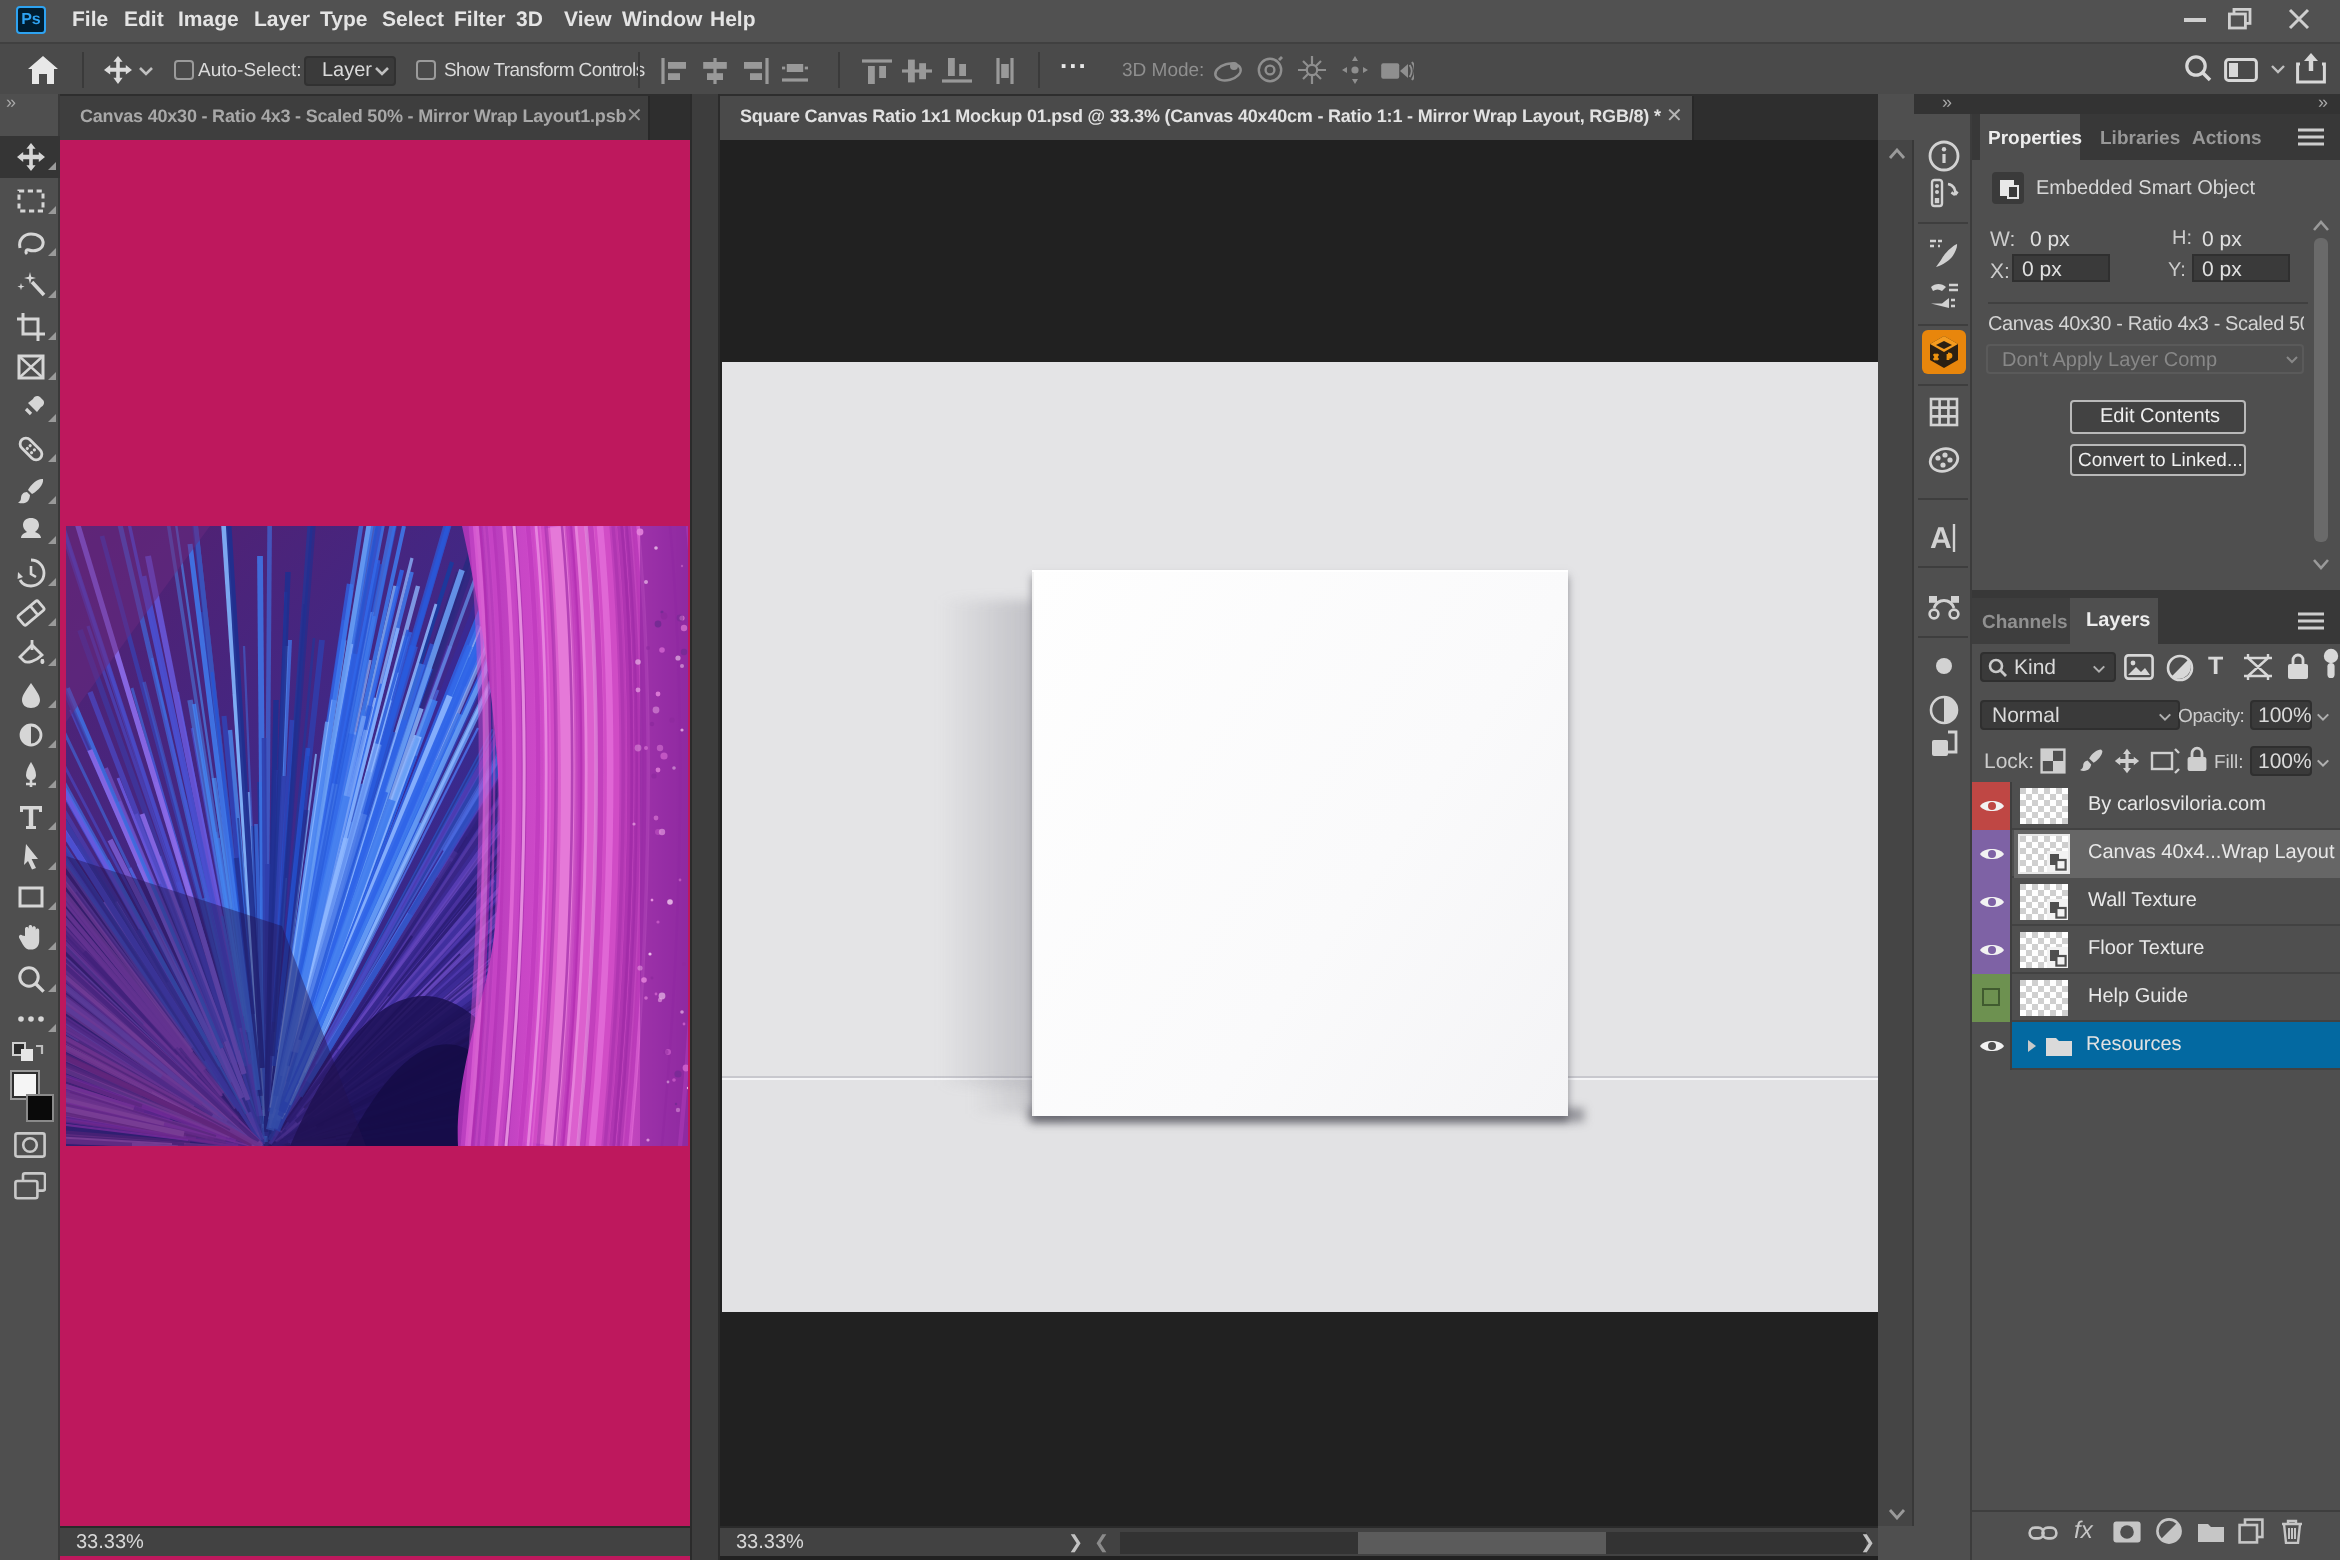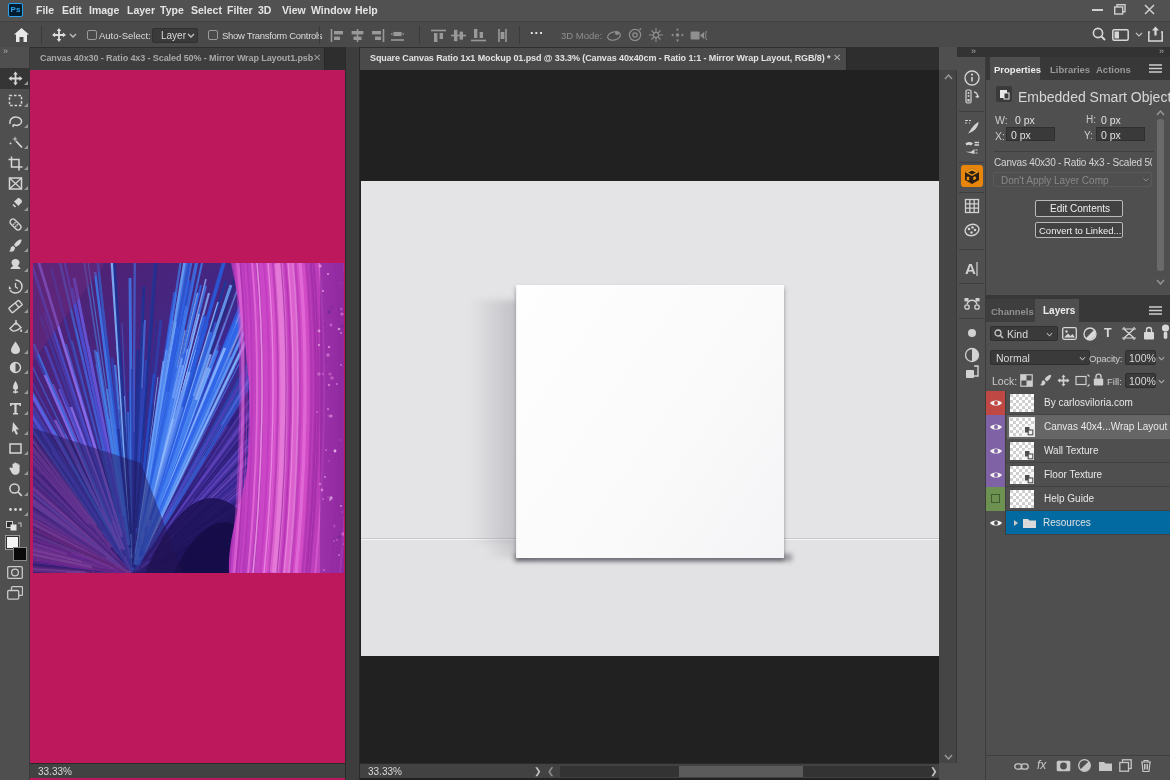--- a/index.html
+++ b/index.html
@@ -1187,21 +1187,21 @@
       <div class="txt" style="left:110px;top:7px;font-size:9.5px;font-weight:600;color:#989898;">Actions</div>
       <svg class="abs" style="left:163px;top:7px;" width="13" height="9" viewBox="0 0 13 9">
             <path d="M0 1 H13 M0 4.5 H13 M0 8 H13" stroke="#cdcdcd" stroke-width="1.4"></path>
           </svg>
     </div>
     <div class="abs" style="left:10px;top:29px;width:16px;height:16px;background:#3a3a3a;border-radius:2px;"></div>
     <svg class="abs" style="left:13px;top:32px;" width="11" height="11" viewBox="0 0 11 11">
           <rect x="1" y="1" width="7" height="8" fill="#e8e8e8"></rect>
           <rect x="5" y="4" width="5" height="6" fill="#3a3a3a" stroke="#e8e8e8" stroke-width="1"></rect>
         </svg>
-    <div class="txt" style="left:32px;top:32px;font-size:14px;color:#d8d8d8;">Embedded Smart Object</div>
+    <div class="txt" style="left:32px;top:32px;font-size:10px;color:#d8d8d8;">Embedded Smart Object</div>
     <div class="txt" style="left:9px;top:57px;font-size:10.5px;color:#cccccc;">W:</div>
     <div class="txt" style="left:29px;top:57px;font-size:10.5px;color:#e0e0e0;">0 px</div>
     <div class="txt" style="left:100px;top:57px;font-size:10px;color:#cccccc;">H:</div>
     <div class="txt" style="left:115px;top:57px;font-size:10.5px;color:#e0e0e0;">0 px</div>
     <div class="txt" style="left:9px;top:73px;font-size:10.5px;color:#cccccc;">X:</div>
     <div class="abs" style="left:20px;top:70px;width:49px;height:14px;background:#3a3a3a;border:1px solid #2f2f2f;"></div>
     <div class="txt" style="left:25px;top:72px;font-size:10.5px;color:#e0e0e0;">0 px</div>
     <div class="txt" style="left:98px;top:73px;font-size:10px;color:#cccccc;">Y:</div>
     <div class="abs" style="left:110px;top:70px;width:49px;height:14px;background:#3a3a3a;border:1px solid #2f2f2f;"></div>
     <div class="txt" style="left:115px;top:72px;font-size:10.5px;color:#e0e0e0;">0 px</div>

